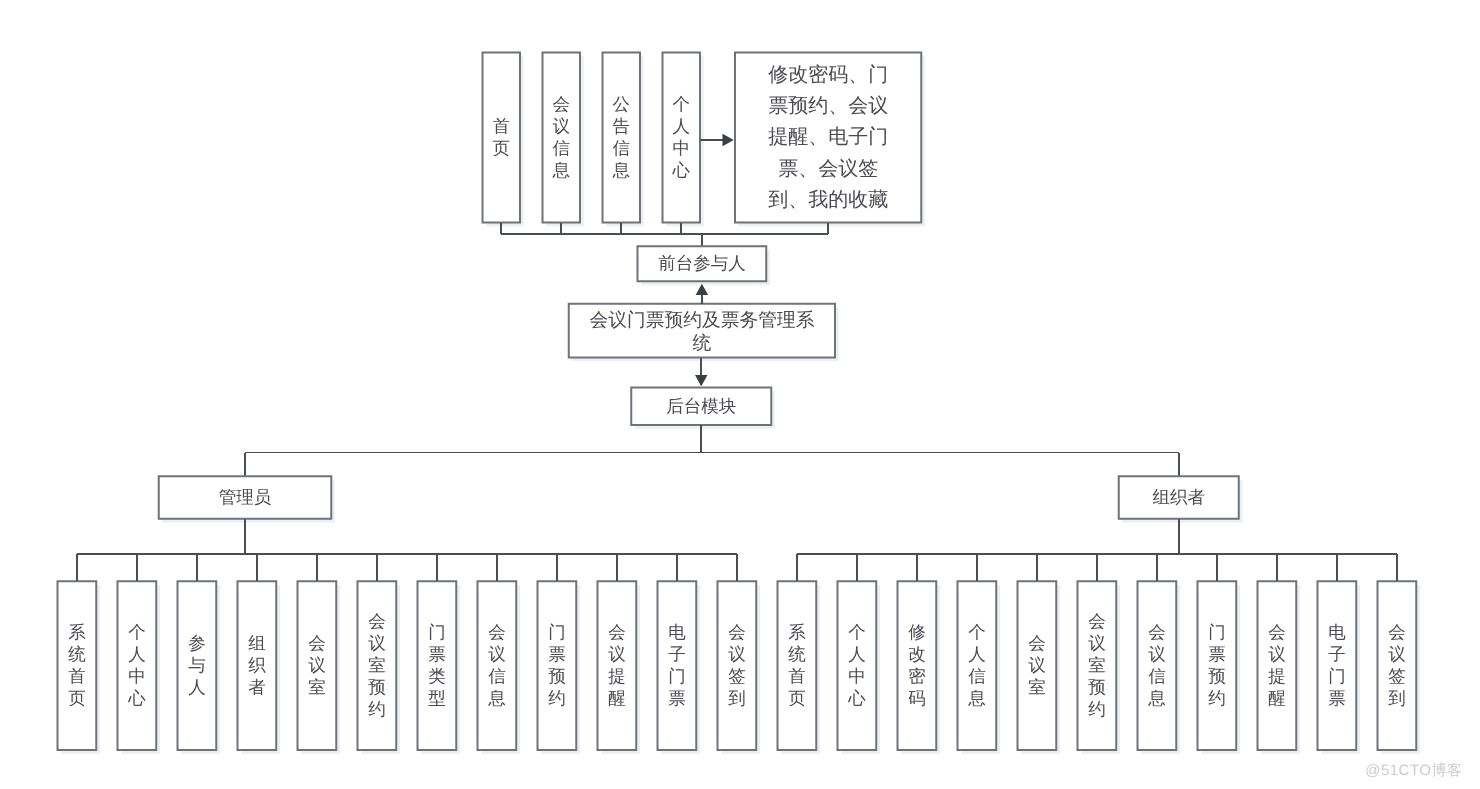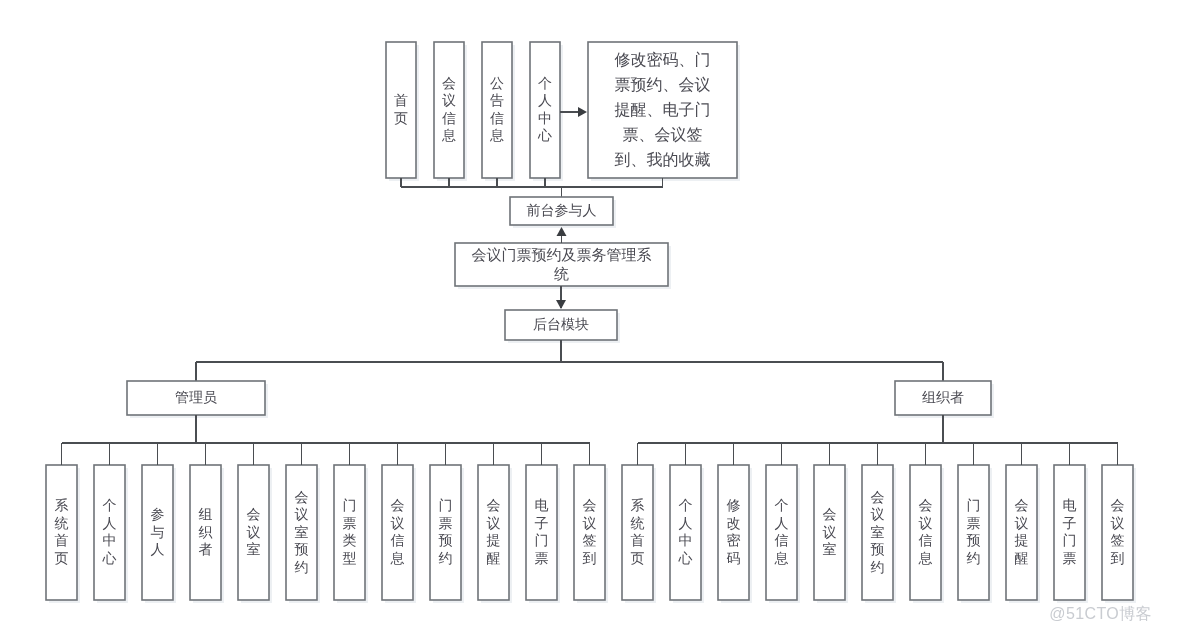--- a/index.html
+++ b/index.html
@@ -53,24 +53,24 @@
     font-size: 14px;
   }
   text.horiz-label {
     font-size: 14px;
   }
   text.detail-label {
     font-size: 16px;
   }
   .watermark {
     position: absolute;
-    right: 32px;
+    right: 14px;
     bottom: 6px;
     color: #c9ccd1;
-    font-size: 16px;
+    font-size: 12px;
     font-family: "Liberation Sans", sans-serif;
     letter-spacing: 0.4px;
     user-select: none;
   }
   .box-shadow-rect {
     fill: #dfe3ea;
     opacity: 0.55;
   }
 </style>
 </head>

